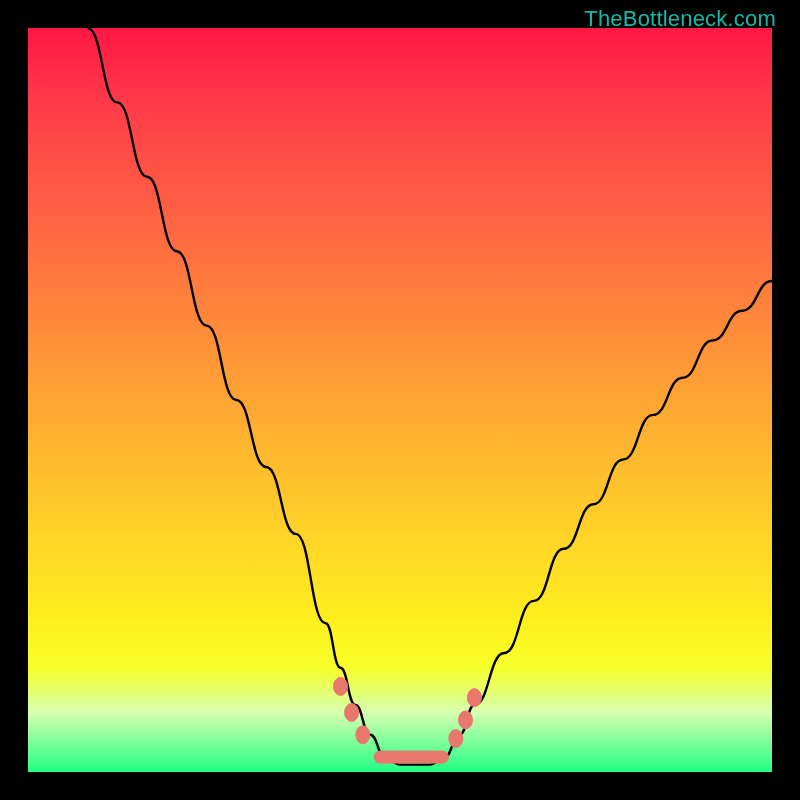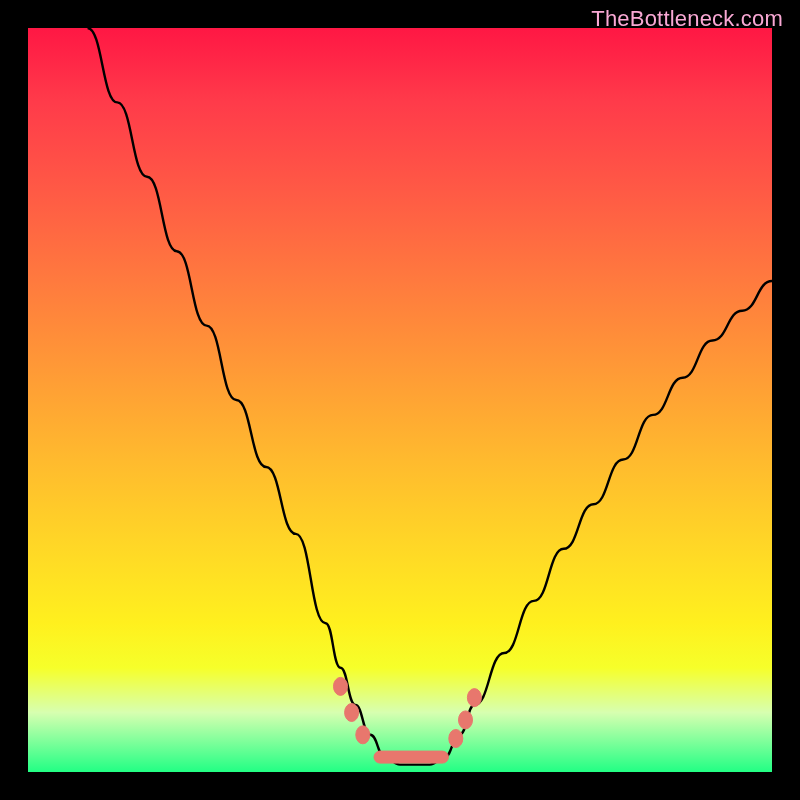--- a/index.html
+++ b/index.html
@@ -34,22 +34,22 @@
       #ffd826 70%,
       #fff01e 80%,
       #f6ff2a 86%,
       #d7ffb0 92%,
       #22ff84 100%
     );
   }
   .credit {
     position: absolute;
     top: 6px;
-    right: 17px;
-    color: #f9a8d4;
+    right: 24px;
+    color: #14b8a6;
     font-size: 22px;
     font-weight: 500;
     user-select: none;
     letter-spacing: 0.2px;
   }
   svg.curve {
     position: absolute;
     left: 0;
     top: 0;
   }

